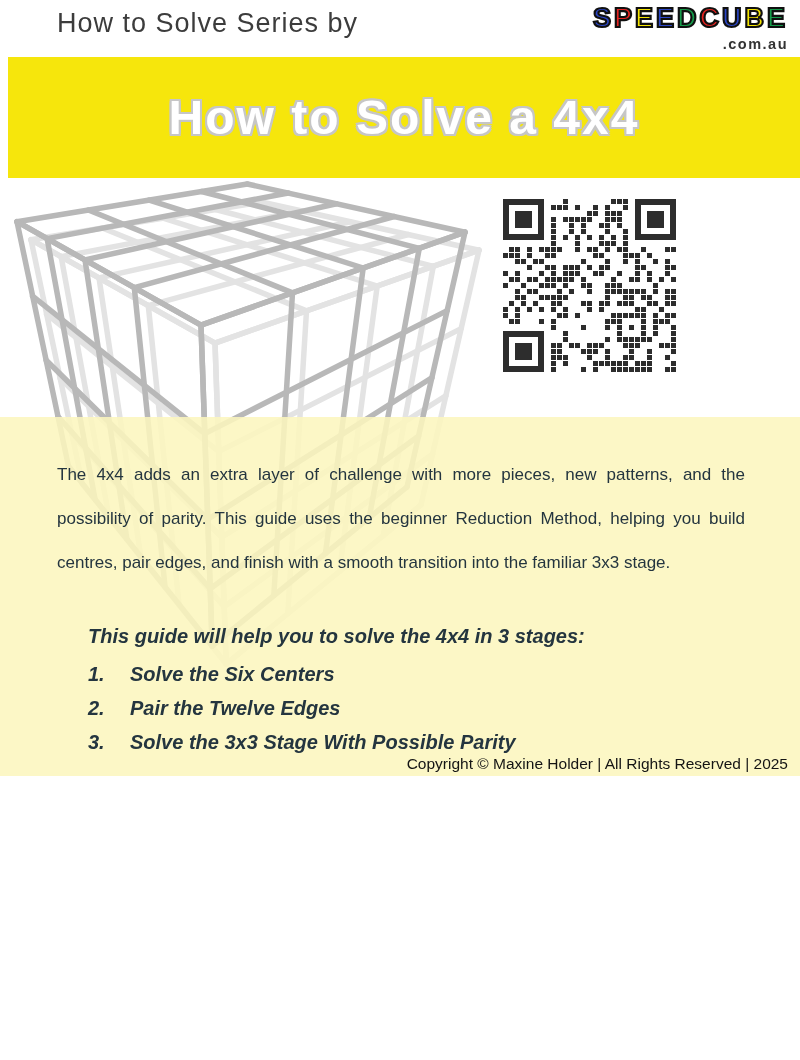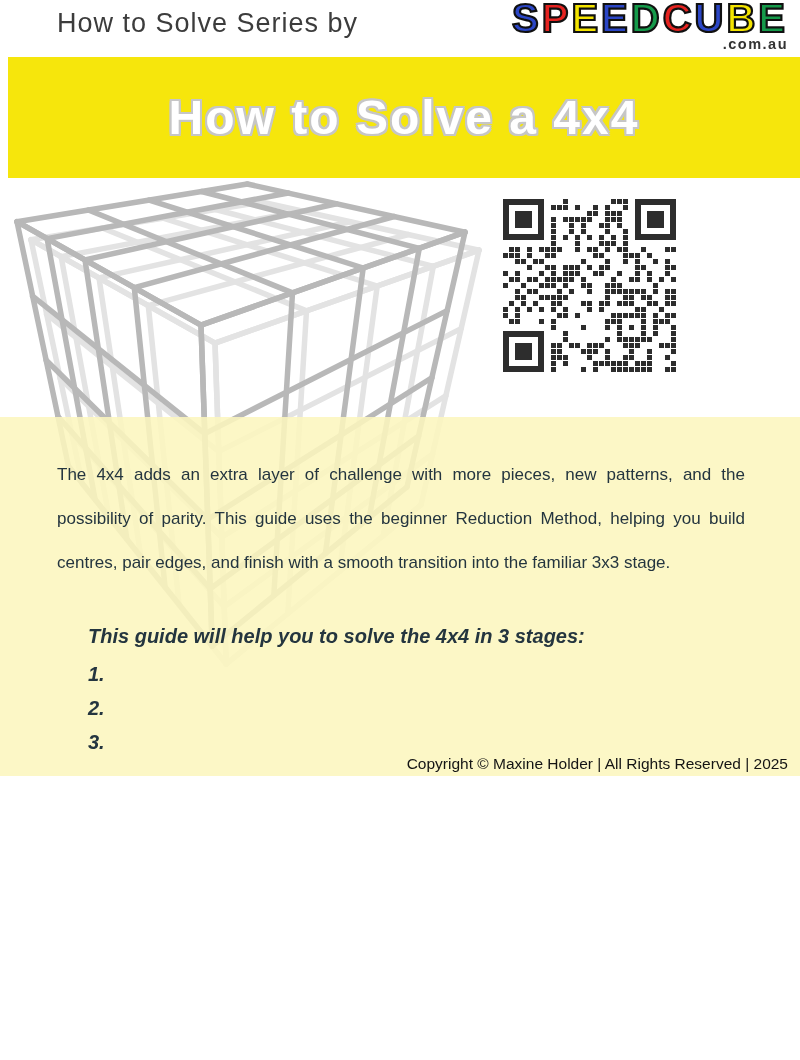--- a/index.html
+++ b/index.html
@@ -3,21 +3,21 @@
 <meta charset="utf-8">
 <style>
   html,body{margin:0;padding:0;background:#ffffff;}
   .page{position:relative;width:800px;height:776px;background:#ffffff;overflow:hidden;
         font-family:"Liberation Sans",sans-serif;}
 
   
   .series-title{position:absolute;left:57px;top:8px;font-size:27px;color:#3c3c3c;
         letter-spacing:1px;font-weight:400;}
   .logo{position:absolute;right:12px;top:0;text-align:right;}
-  .logo-letters{font-size:40px;font-weight:700;letter-spacing:3px;line-height:36px;
+  .logo-letters{font-size:27px;font-weight:700;letter-spacing:3px;line-height:36px;
         -webkit-text-stroke:2.2px #101010;}
   .logo-domain{font-size:14.5px;font-weight:700;color:#333;letter-spacing:1.5px;margin-top:0px;}
 
   
   .banner{position:absolute;left:8px;right:0;top:57px;height:121px;display:flex;
         align-items:center;justify-content:center;text-align:center;}
   .banner-title{font-size:48px;font-weight:700;letter-spacing:2px;color:#ffffff;
         text-shadow:-2px -2px 0 #c6c6c6,2px -2px 0 #c6c6c6,-2px 2px 0 #c6c6c6,2px 2px 0 #c6c6c6,
                     0 -2px 0 #c6c6c6,0 2px 0 #c6c6c6,-2px 0 0 #c6c6c6,2px 0 0 #c6c6c6;}
 
@@ -437,26 +437,29 @@
       </g>
     </svg>
 
   <div class="panel" style="background: rgba(251, 246, 189, 0.87);">
     <p class="intro-paragraph" style="color: rgb(36, 53, 63);">The 4x4 adds an extra layer of challenge with more pieces, new patterns, and the possibility of parity. This guide uses the beginner Reduction Method, helping you build centres, pair edges, and finish with a smooth transition into the familiar 3x3 stage.</p>
     <div class="stages" style="color: rgb(36, 53, 63);">
       <div class="stages-intro">This guide will help you to solve the 4x4 in 3 stages:</div>
       <div id="stage-items">
           <div class="stage-item">
             <span class="stage-num">1.</span>
+            <span>Solve the Six Centers</span>
           </div>
           <div class="stage-item">
             <span class="stage-num">2.</span>
+            <span>Pair the Twelve Edges</span>
           </div>
           <div class="stage-item">
             <span class="stage-num">3.</span>
+            <span>Solve the 3x3 Stage With Possible Parity</span>
           </div>
         </div>
     </div>
   </div>
 
   <div class="icons-row">
     <span style="color: rgb(74, 125, 190);">
       <svg width="44" height="52" viewBox="0 0 44 52">
         <g fill="currentColor" stroke="rgba(0,0,0,0.18)" stroke-width="1">
           <rect x="0" y="0" width="13" height="15" rx="2"></rect>

